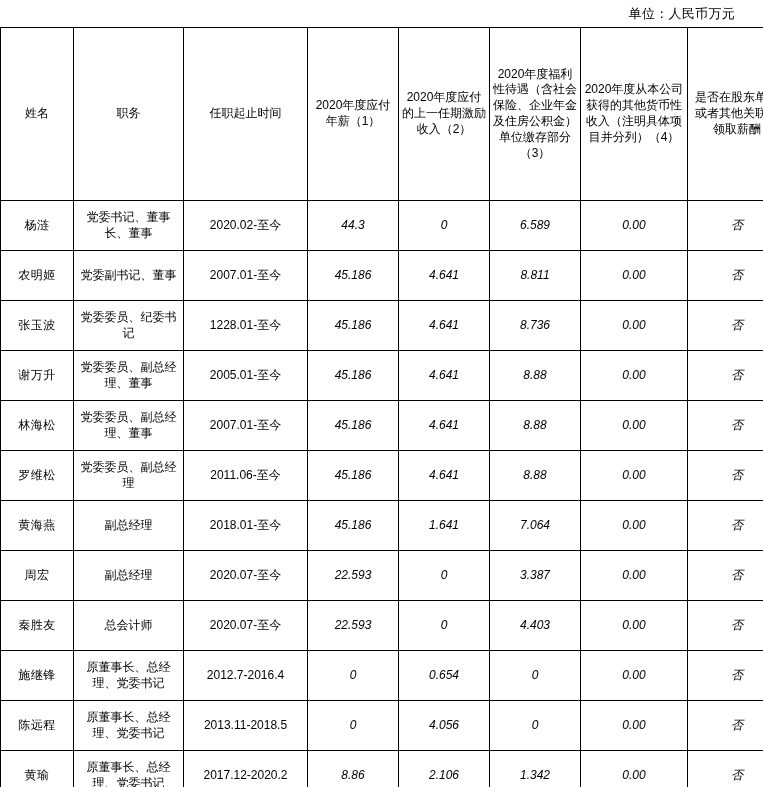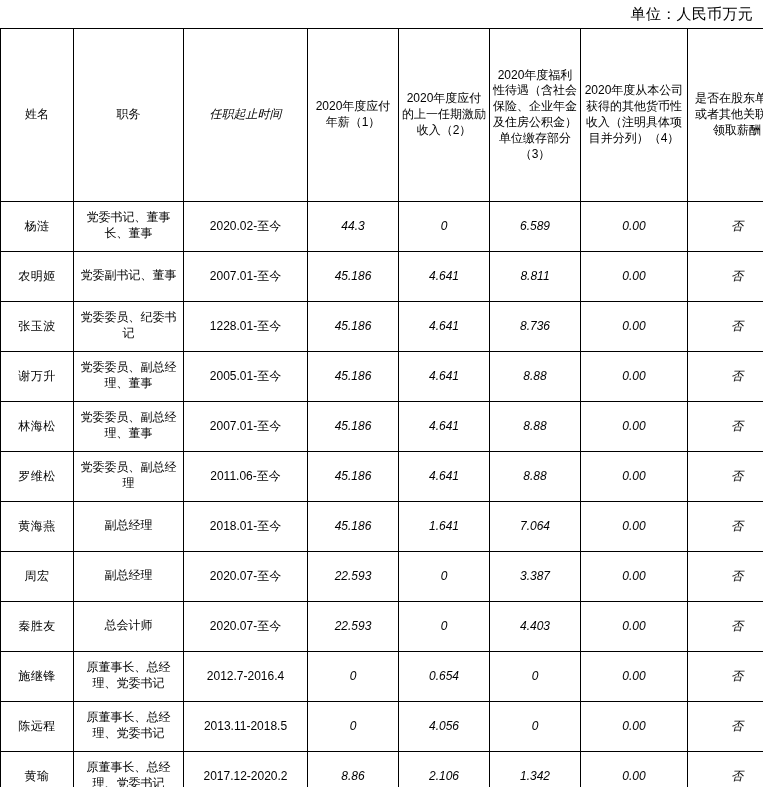--- a/index.html
+++ b/index.html
@@ -16,22 +16,22 @@
   }
   .page {
     width: 763px;
     height: 787px;
     position: relative;
     box-sizing: border-box;
     overflow: hidden;
   }
   .unit-line {
     text-align: right;
-    padding: 5px 10px 4px 0;
-    font-size: 15px;
+    padding: 5px 28px 4px 0;
+    font-size: 13px;
     letter-spacing: 0.3px;
   }
   table.salary {
     border-collapse: collapse;
     width: 763px;
     table-layout: fixed;
   }
   table.salary td, table.salary th {
     border: 1px solid #000000;
     font-weight: normal;
@@ -41,37 +41,36 @@
     padding: 2px 3px;
     line-height: 1.32;
     word-break: break-all;
   }
   thead td {
     height: 168px;
     font-size: 12px;
   }
   .c0 { width: 66px; border-radius: 27px; }
   .c1 { width: 103px; }
-  .c2 { width: 117px; font-style: italic; }
+  .c2 { width: 117px; }
   .c3 { width: 84px; }
   .c4 { width: 84px; }
   .c5 { width: 84px; }
   .c6 { width: 100px; }
   .c7 { width: 92px; }
   tbody td {
     height: 45px;
   }
   .name-cell {
     font-size: 13px;
     letter-spacing: 0.5px;
   }
   .title-cell {
     font-size: 12px;
     line-height: 1.35;
-    font-family: Liberation Mono, monospace;
   }
   .date-cell {
     font-size: 12px;
   }
   .num-cell {
     font-size: 12px;
     font-style: italic;
   }
   .hdr-vert {
     font-size: 12px;

